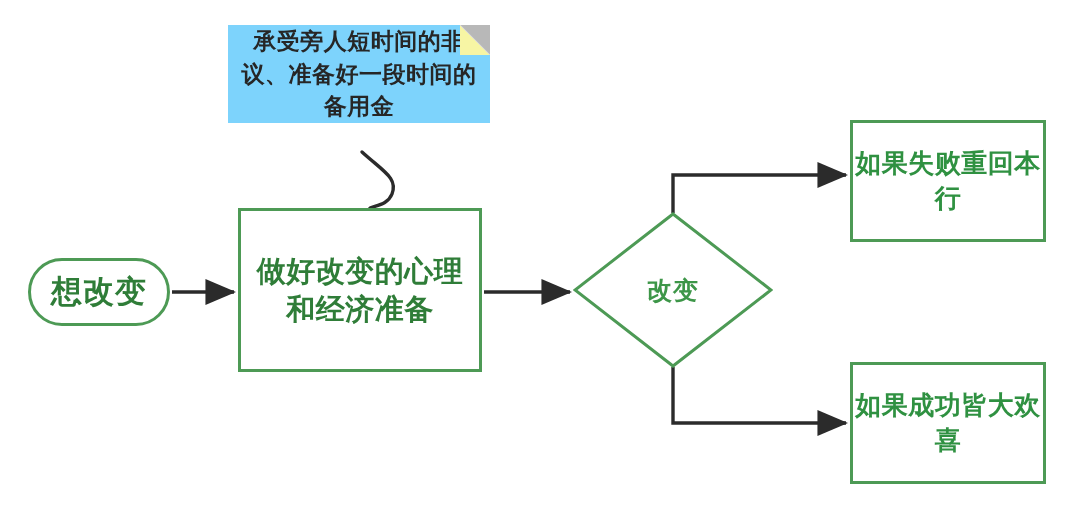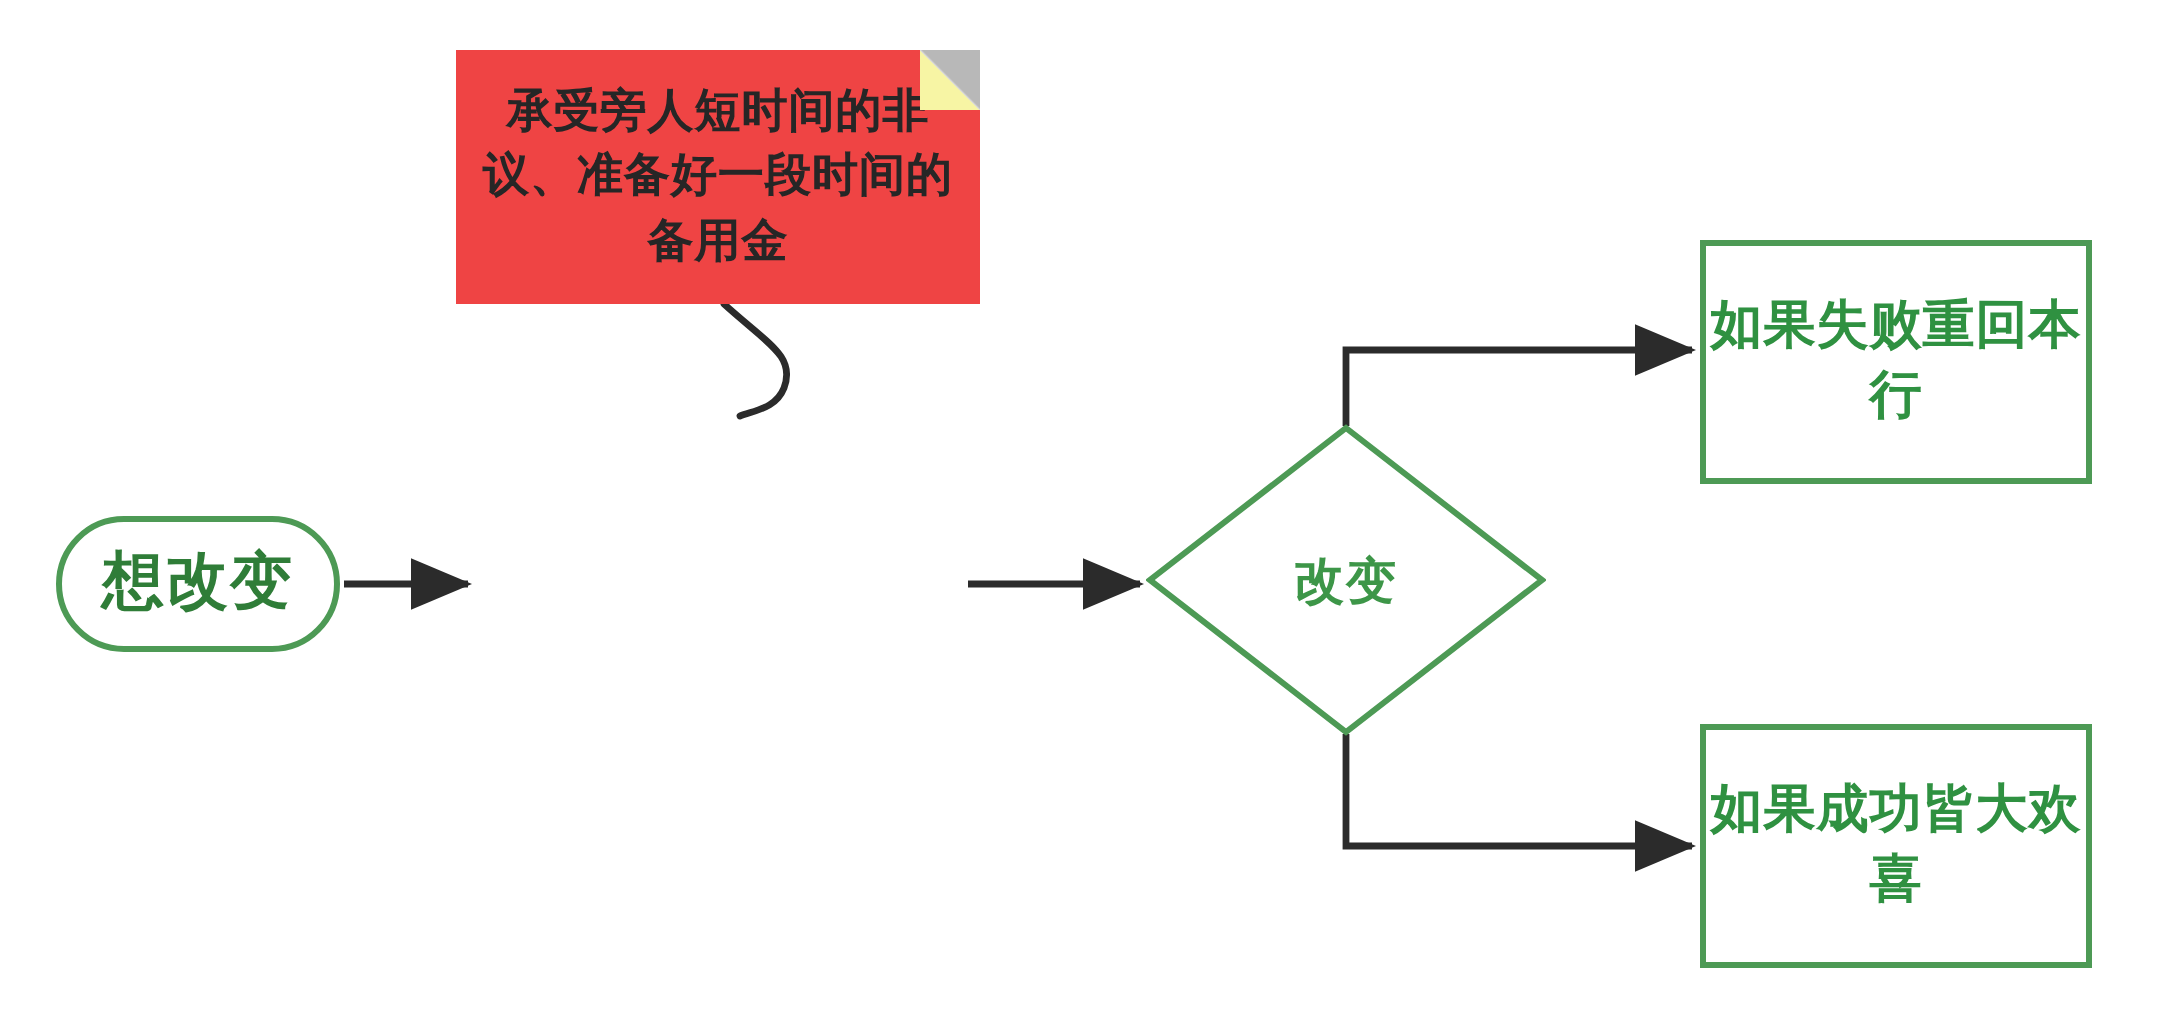--- a/index.html
+++ b/index.html
@@ -116,22 +116,22 @@
     font-weight: bold;
     line-height: 1.36;
     letter-spacing: 0.5px;
   }
 
   
   .note-node {
     left: 228px;
     top: 25px;
     width: 262px;
-    height: 127px;
-    background: #ef4444;
+    height: 98px;
+    background: #7dd3fc;
     align-items: center;
     justify-content: center;
   }
   .note-node .txt {
     color: #262626;
     font-size: 23px;
     font-weight: bold;
     line-height: 1.42;
     letter-spacing: 0.5px;
     padding: 0 10px;
@@ -173,20 +173,23 @@
 
   <div class="node note-node">
     <span class="note-fold"></span>
     <span class="txt">承受旁人短时间的非议、准备好一段时间的备用金</span>
   </div>
 
   <div class="node start-node">
     <span class="txt">想改变</span>
   </div>
 
+  <div class="node process-node">
+    <span class="txt">做好改变的心理和经济准备</span>
+  </div>
 
   <div class="node decision-node">
     <svg class="decision-shape" viewBox="0 0 200 156" xmlns="http://www.w3.org/2000/svg">
       <polygon points="100,2 198,78 100,154 2,78" fill="#ffffff" stroke="#4d9a55" stroke-width="3"></polygon>
     </svg>
     <span class="txt">改变</span>
   </div>
 
   <div class="node outcome-node success">
     <span class="txt">如果成功皆大欢喜</span>

